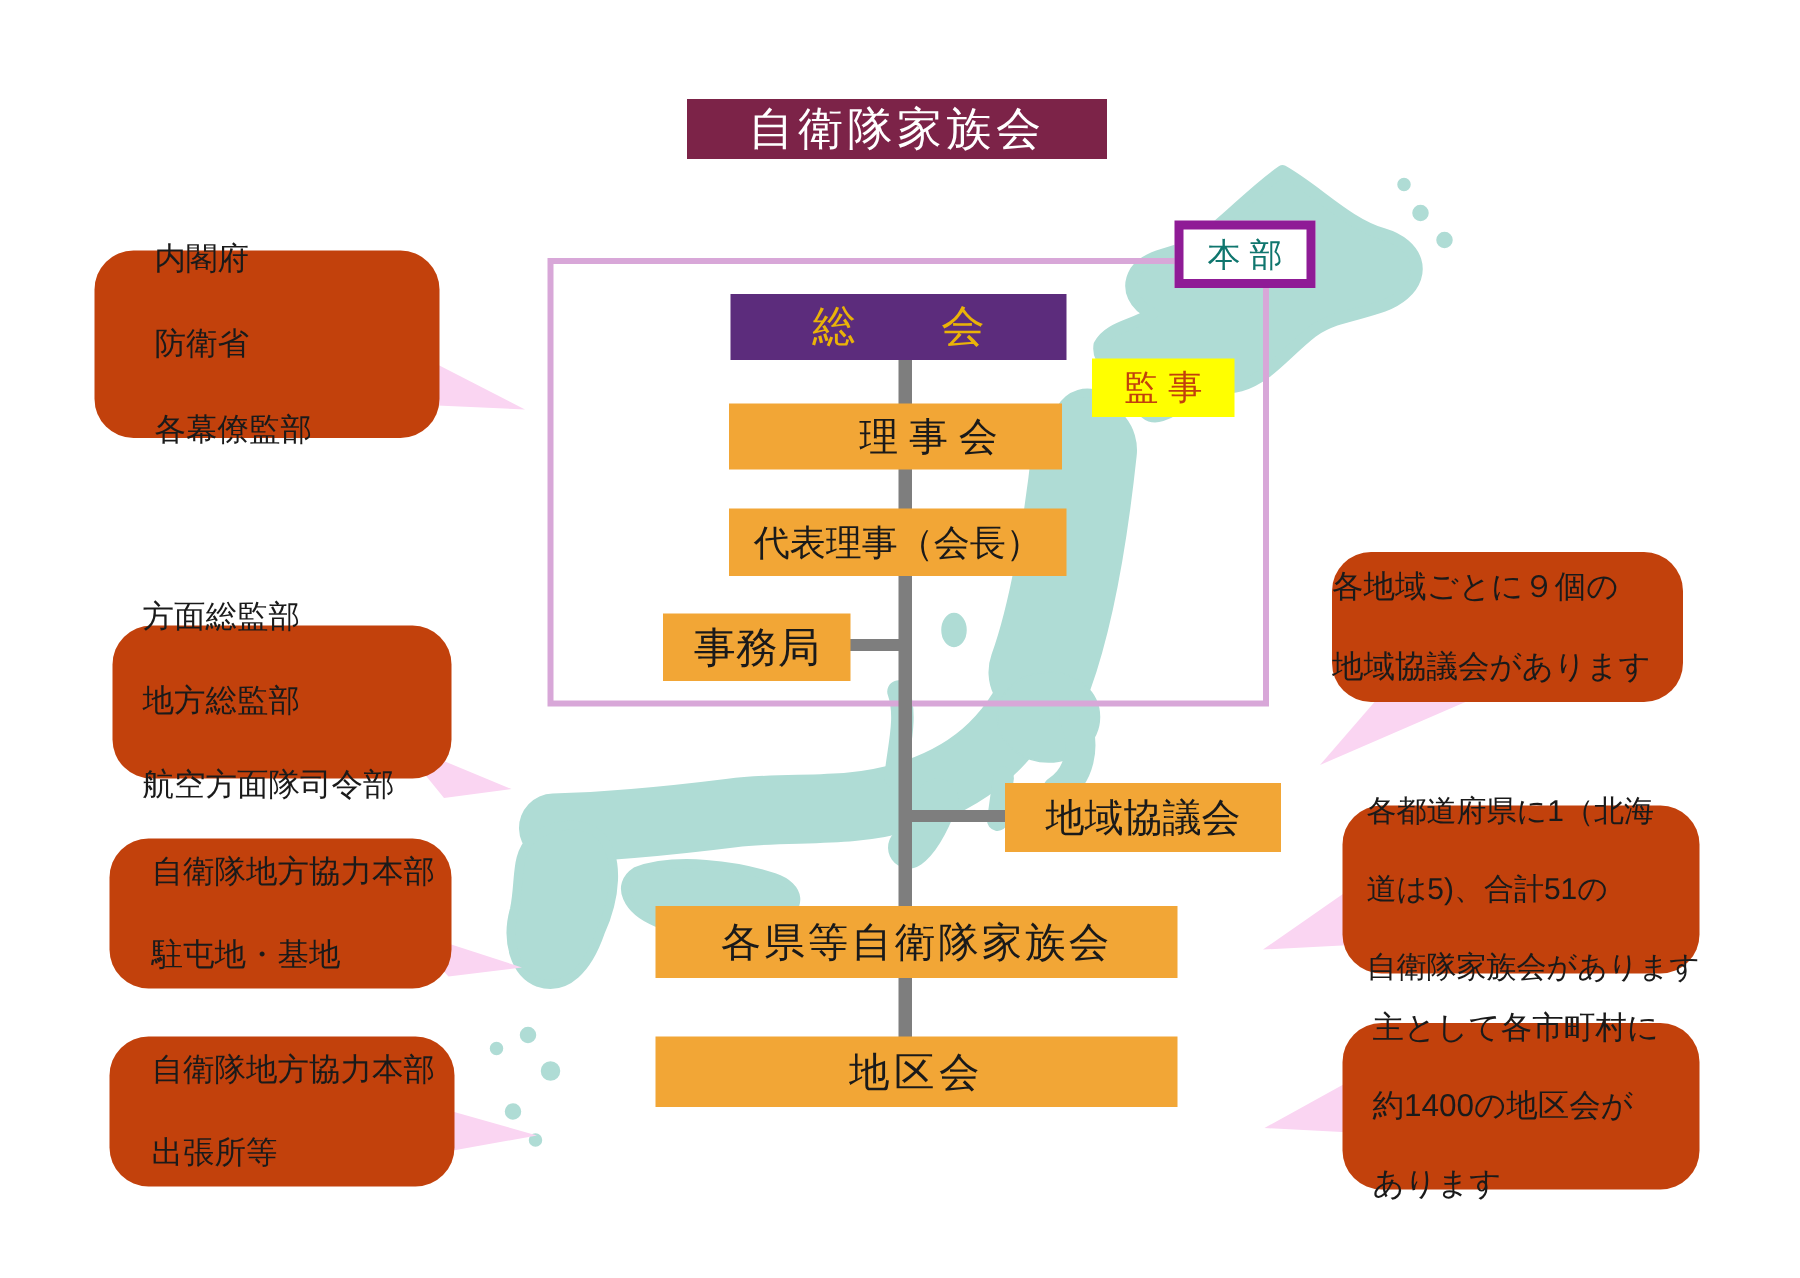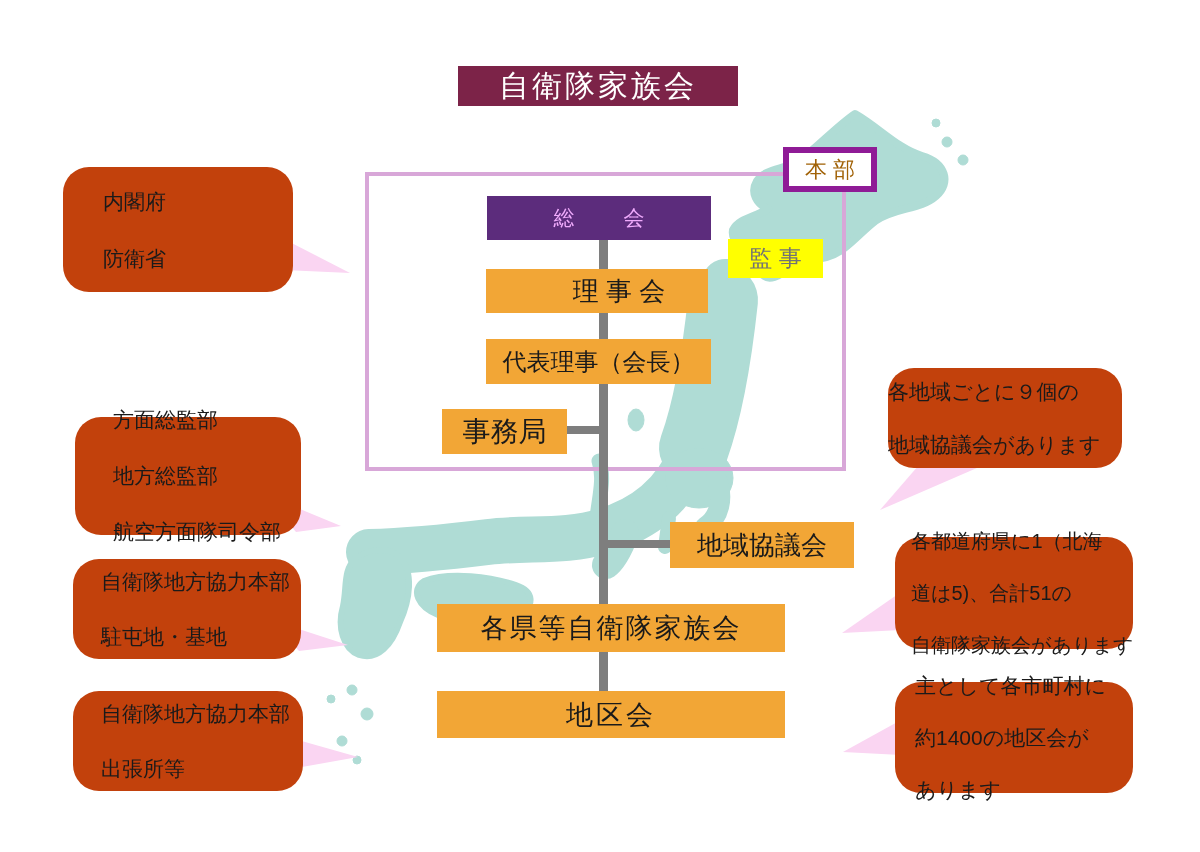--- a/index.html
+++ b/index.html
@@ -16,41 +16,41 @@
   #conn-vertical{left:599px;top:238px;width:9px;height:455px;}
   #conn-jimukyoku{left:565px;top:426px;width:38px;height:8px;}
   #conn-chiiki{left:606px;top:540px;width:66px;height:8px;}
   .box{
     position:absolute;display:flex;align-items:center;justify-content:center;
     z-index:4;box-sizing:border-box;white-space:nowrap;
   }
   #title-banner{left:458px;top:66px;width:280px;height:40px;background:#7c2348;
     color:#ffffff;font-size:30px;letter-spacing:3px;}
   #honbu-box{left:783px;top:147px;width:94px;height:45px;background:#ffffff;
-    border:6px solid #8f1b96;font-size:22px;color:#a16207;}
+    border:6px solid #8f1b96;font-size:22px;color:#0f766e;}
   #soukai-box{left:487px;top:196px;width:224px;height:44px;background:#5c2c7c;
-    color:#f0abfc;font-size:21px;letter-spacing:14px;padding-left:14px;}
+    color:#eab308;font-size:29px;letter-spacing:14px;padding-left:14px;}
   #kanji-box{left:728px;top:239px;width:95px;height:39px;background:#ffff00;
-    font-size:23px;color:#737373;}
+    font-size:23px;color:#c2410c;}
   #rijikai-box{left:486px;top:269px;width:222px;height:44px;background:#f2a636;font-size:26px;padding-left:44px;}
   #daihyo-box{left:486px;top:339px;width:225px;height:45px;background:#f2a636;font-size:24px;}
   #jimukyoku-box{left:442px;top:409px;width:125px;height:45px;background:#f2a636;font-size:28px;}
   #chiiki-box{left:670px;top:522px;width:184px;height:46px;background:#f2a636;font-size:26px;}
   #kakuken-box{left:437px;top:604px;width:348px;height:48px;background:#f2a636;
     font-size:27px;letter-spacing:2px;}
   #chikukai-box{left:437px;top:691px;width:348px;height:47px;background:#f2a636;
     font-size:27px;letter-spacing:3px;}
   .bubble{
     position:absolute;z-index:4;background:#c2410c;border-radius:26px;
     box-sizing:border-box;display:flex;flex-direction:column;justify-content:center;gap:20px;
   }
   .bubble .bline{display:block;white-space:nowrap;}
   #bubble-left-1{left:63px;top:167px;width:230px;height:125px;padding-left:40px;
     font-size:21px;line-height:37px;}
-  #bubble-left-2{left:75px;top:417px;width:226px;height:118px;padding-left:38px;
+  #bubble-left-2{left:75px;top:417px;width:226px;height:102px;padding-left:20px;
     font-size:21px;line-height:36px;}
   #bubble-left-3{left:73px;top:559px;width:228px;height:100px;padding-left:28px;
     font-size:21px;line-height:35px;}
   #bubble-left-4{left:73px;top:691px;width:230px;height:100px;padding-left:28px;
     font-size:21px;line-height:35px;}
   #bubble-right-1{left:888px;top:368px;width:234px;height:100px;padding-left:0;
     font-size:21px;line-height:33px;}
   #bubble-right-2{left:895px;top:537px;width:238px;height:112px;padding-left:16px;
     font-size:20px;line-height:32px;}
   #bubble-right-3{left:895px;top:682px;width:238px;height:111px;padding-left:20px;
@@ -113,20 +113,21 @@
   <div id="rijikai-box" class="box">理 事 会</div>
   <div id="daihyo-box" class="box">代表理事（会長）</div>
   <div id="jimukyoku-box" class="box">事務局</div>
   <div id="chiiki-box" class="box">地域協議会</div>
   <div id="kakuken-box" class="box">各県等自衛隊家族会</div>
   <div id="chikukai-box" class="box">地区会</div>
 
   <div id="bubble-left-1" class="bubble">
     <span class="bline">内閣府</span>
     <span class="bline">防衛省</span>
+    <span class="bline">各幕僚監部</span>
   </div>
   <div id="bubble-left-2" class="bubble">
     <span class="bline">方面総監部</span>
     <span class="bline">地方総監部</span>
     <span class="bline">航空方面隊司令部</span>
   </div>
   <div id="bubble-left-3" class="bubble">
     <span class="bline">自衛隊地方協力本部</span>
     <span class="bline">駐屯地・基地</span>
   </div>

